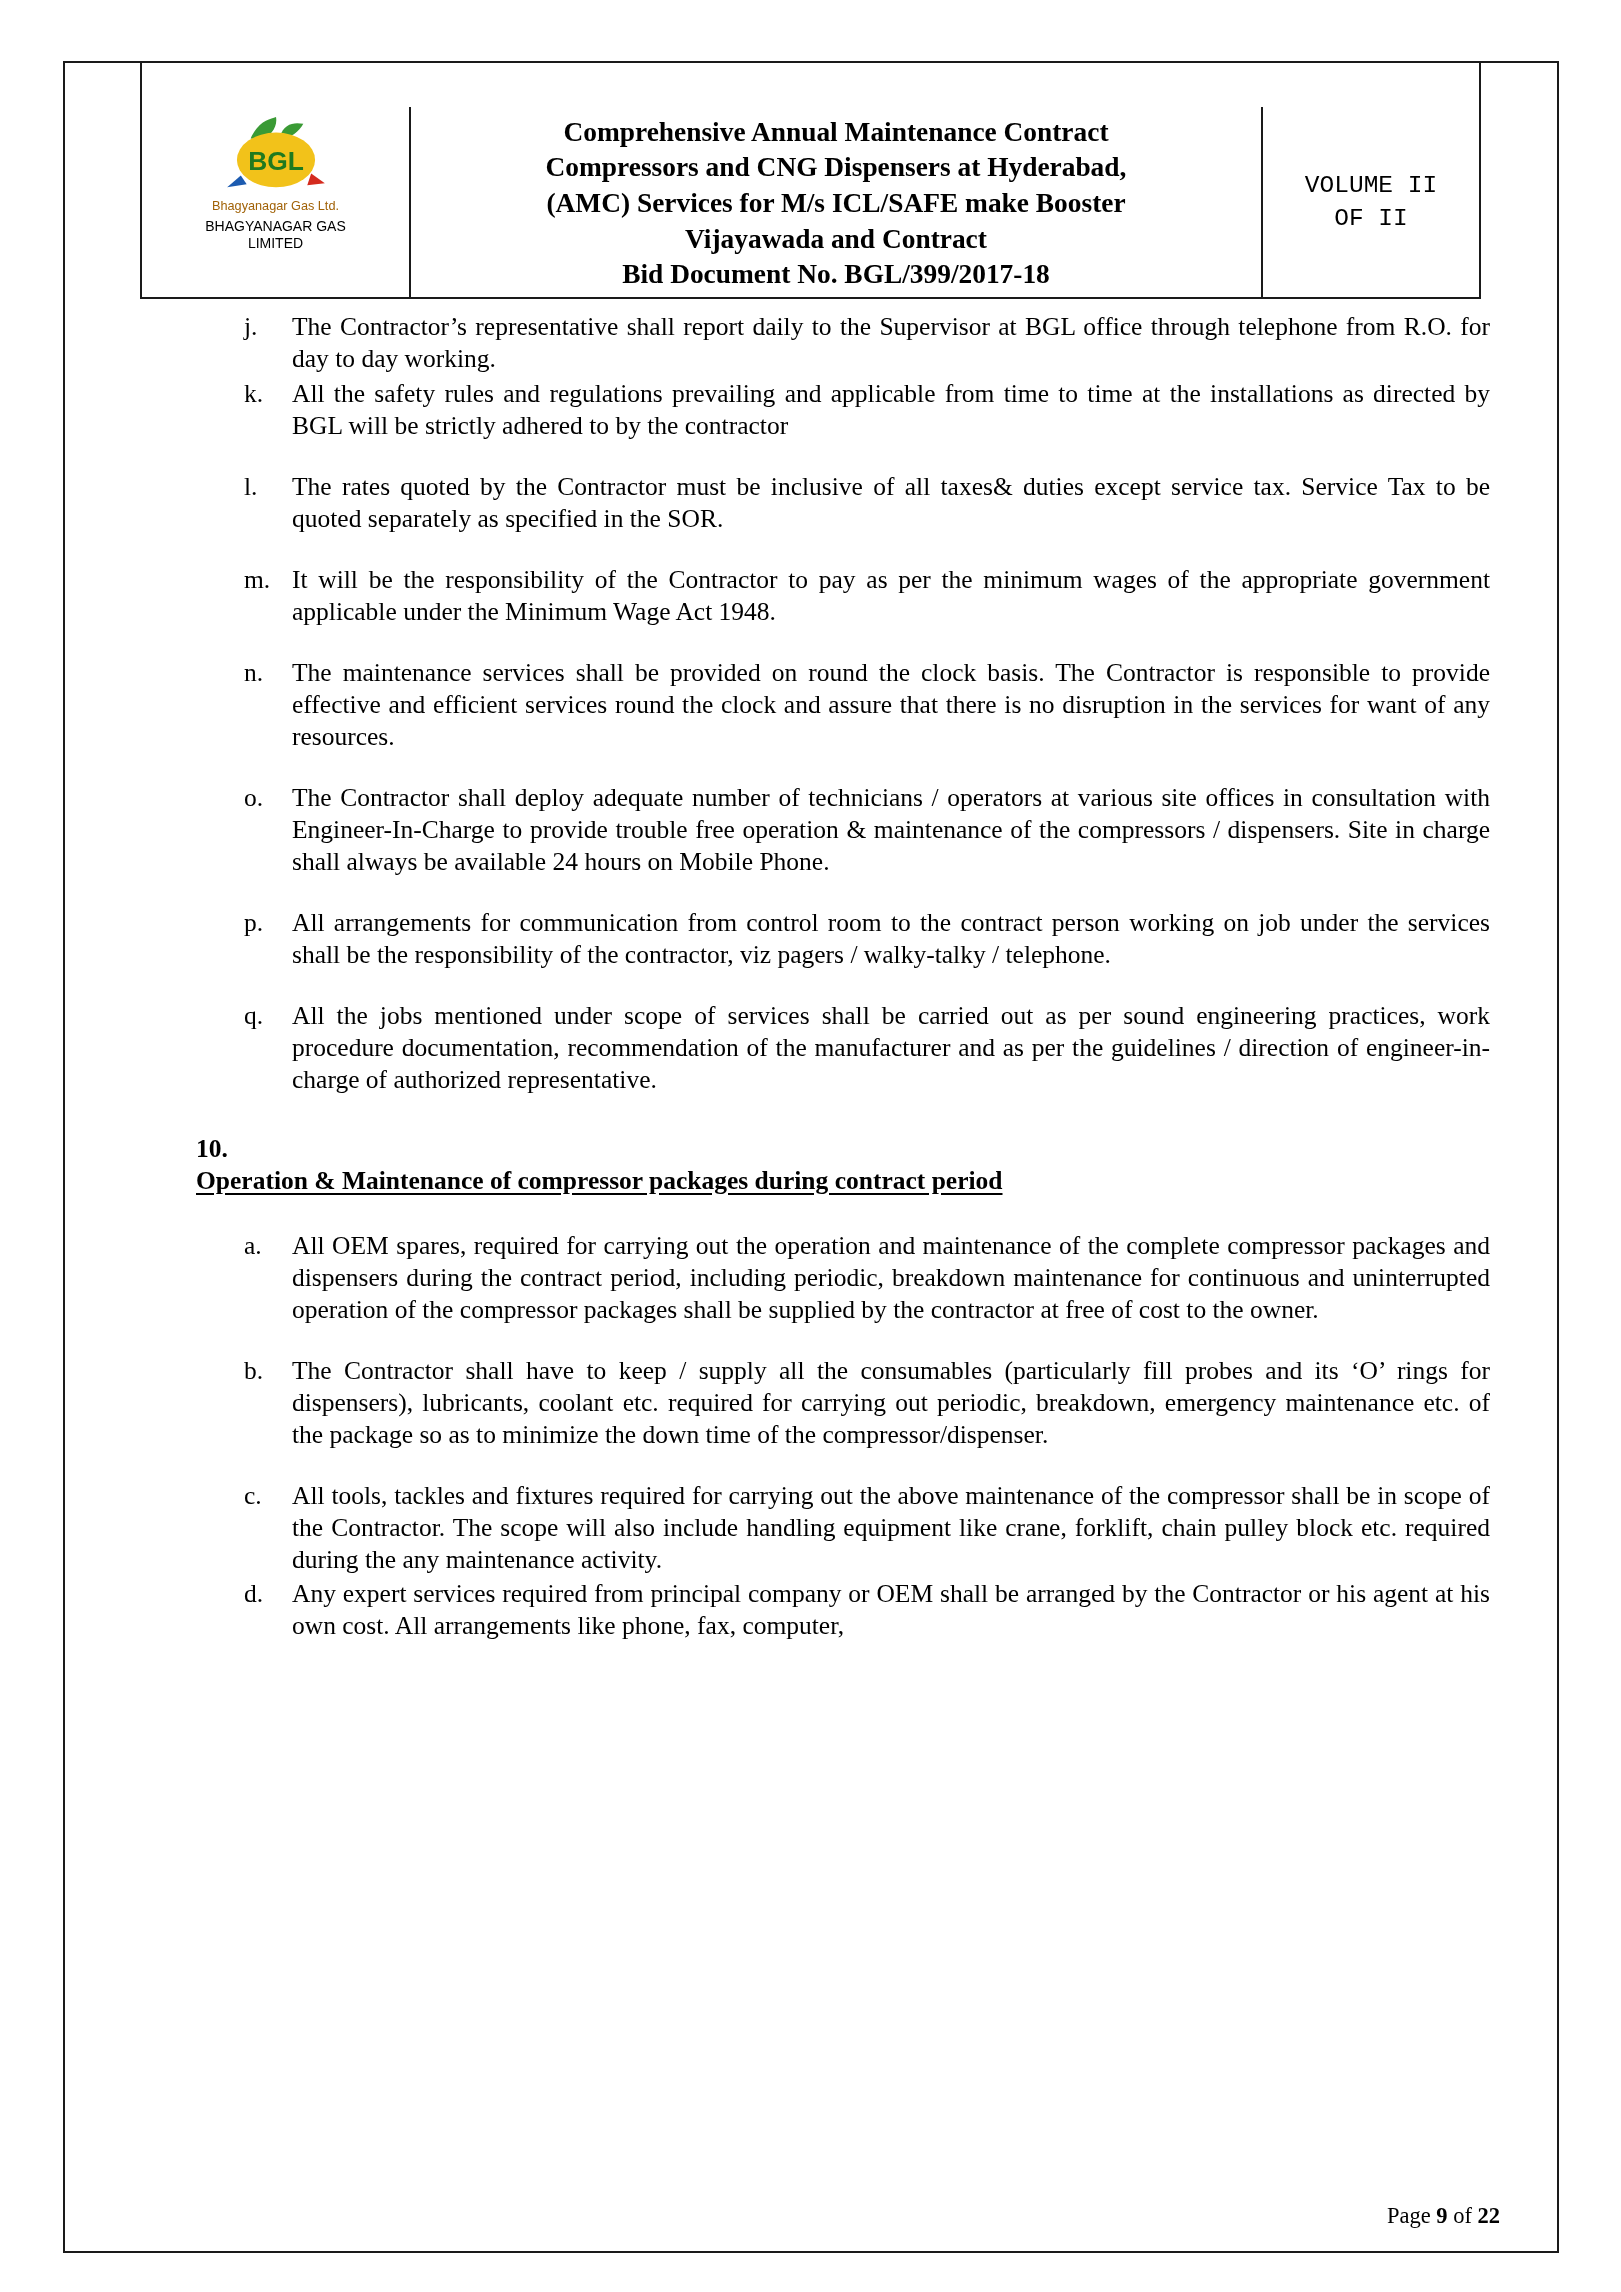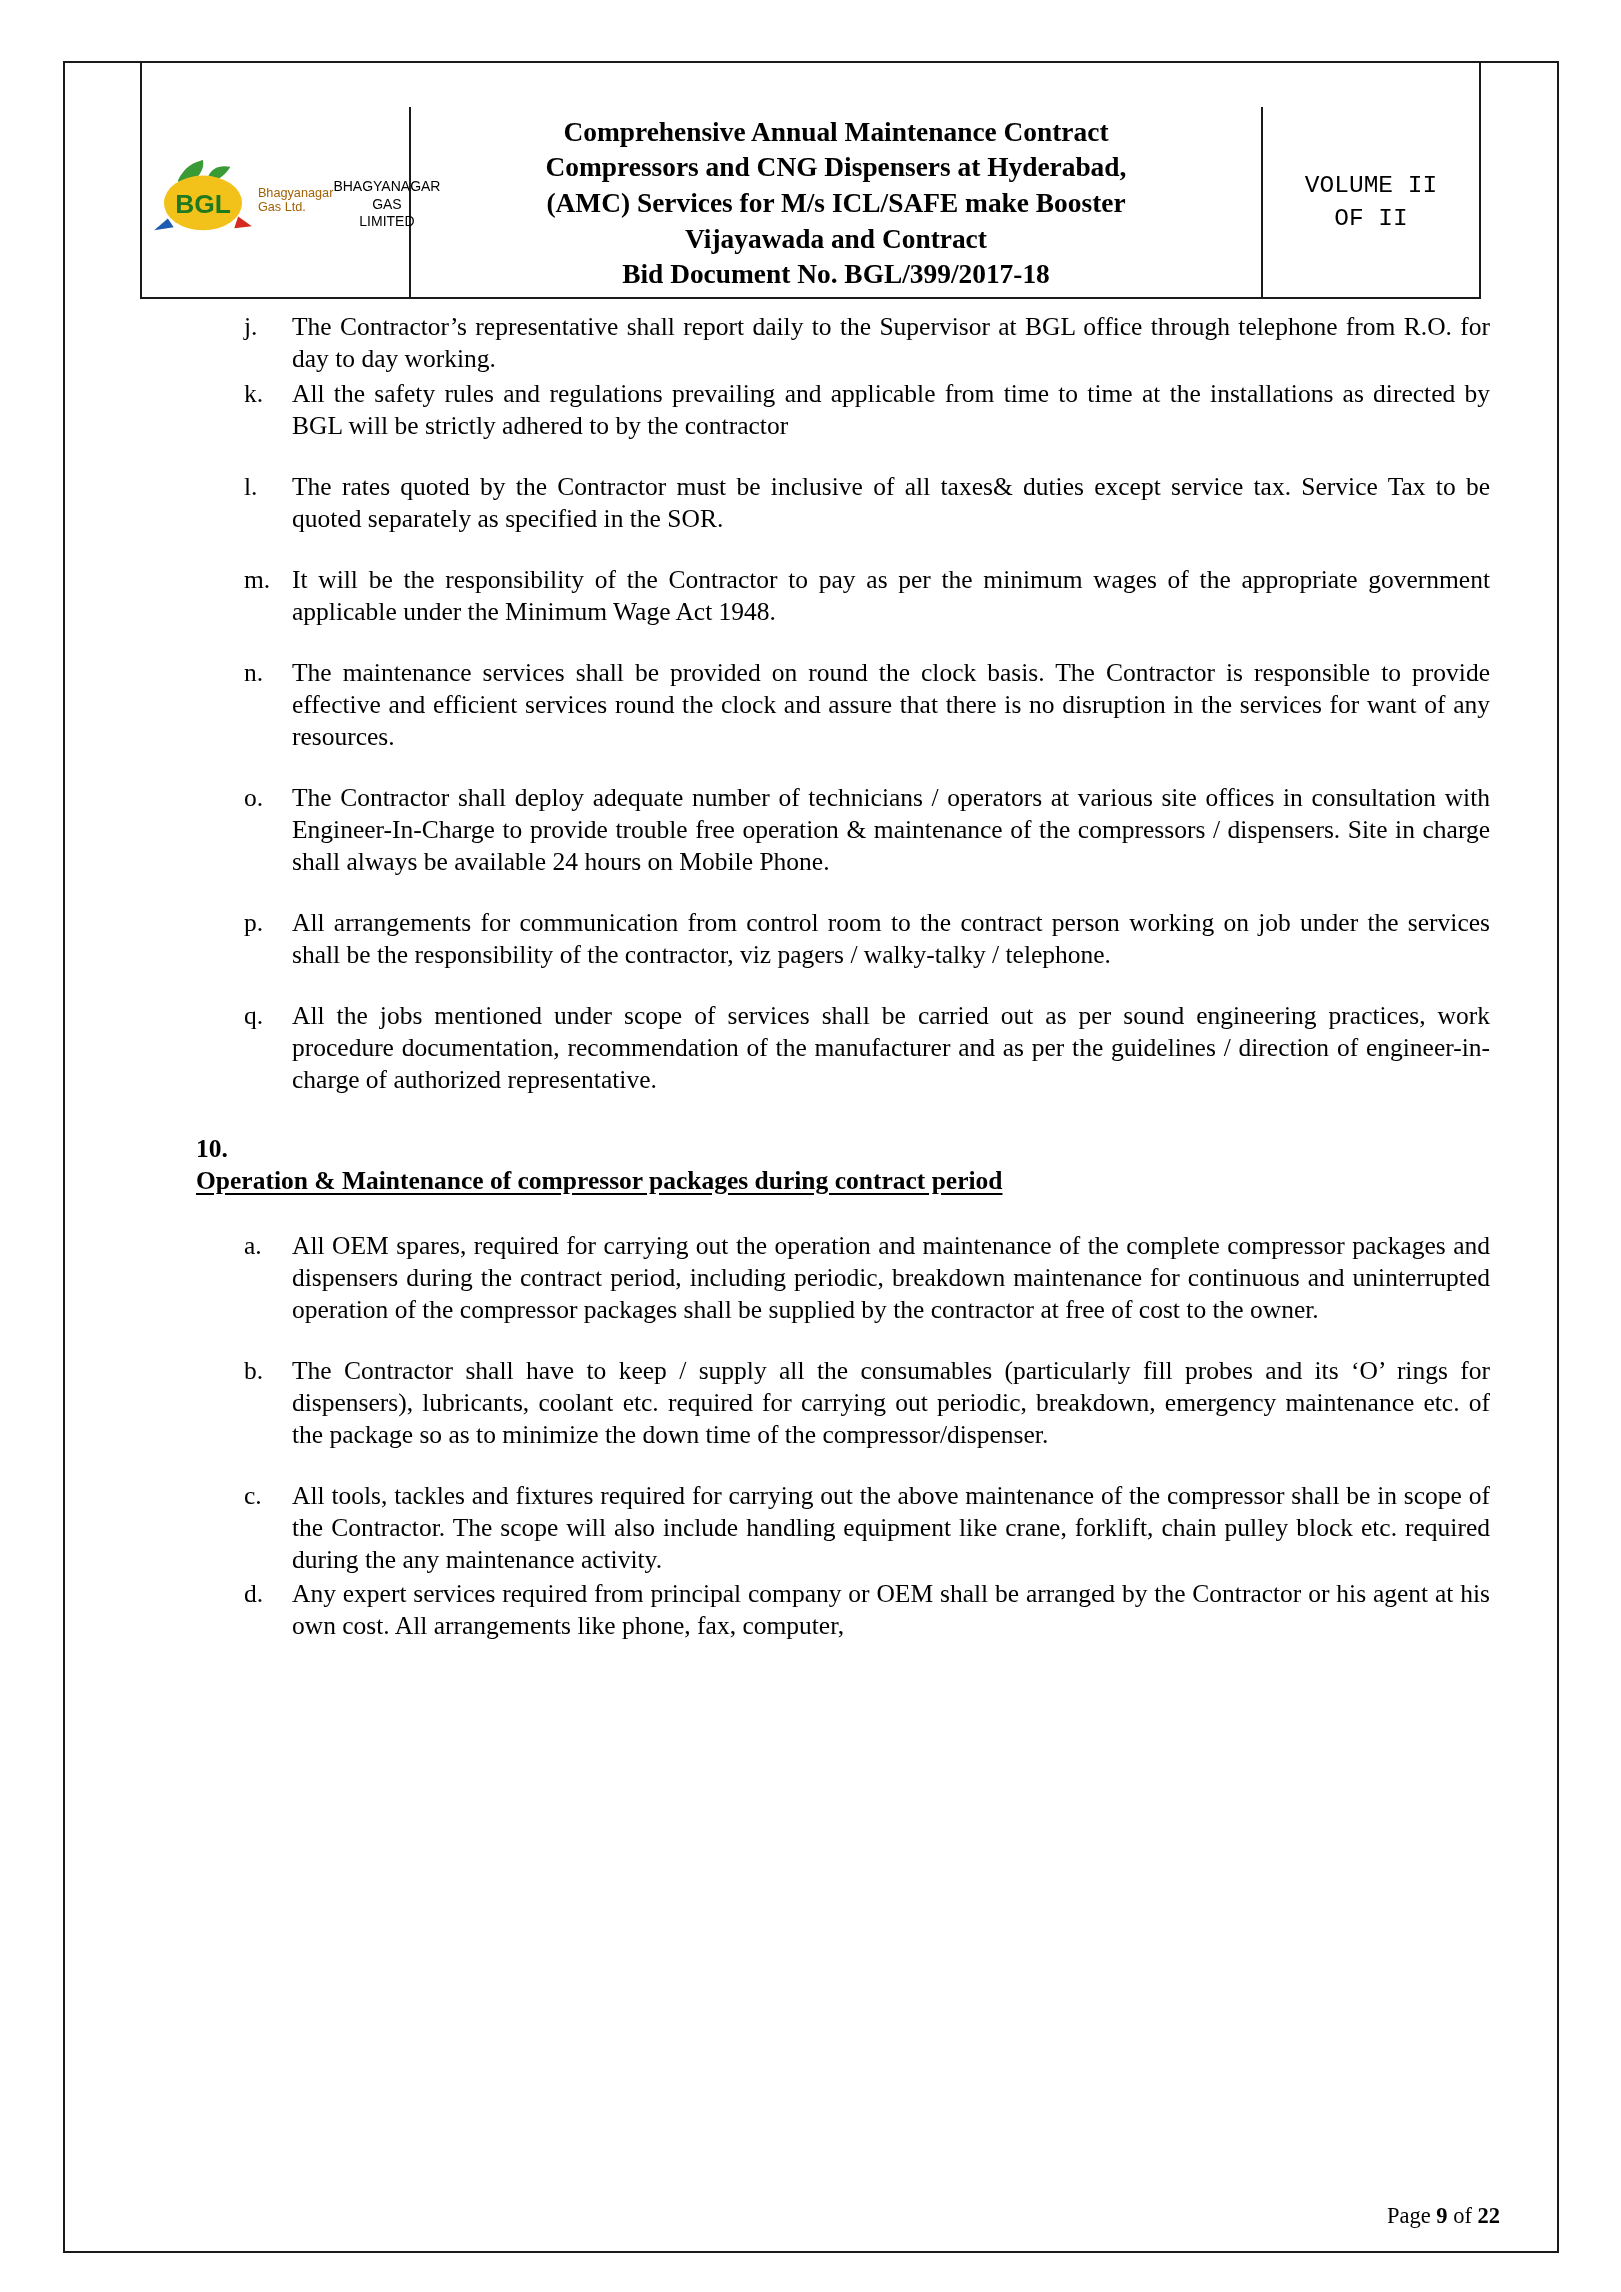--- a/index.html
+++ b/index.html
@@ -28,20 +28,21 @@
     margin-top: -2px;
     width: 1341px;
     border: 2px solid #1a1a1a;
     background: #ffffff;
   }
   .cell { min-height: 188px; margin-top: 44px; }
   .logo-cell {
     width: 269px;
     border-right: 2px solid #1a1a1a;
     display: flex;
+    flex-direction: column;
     align-items: center;
     padding: 7.8px 5.9px 7.8px;
   }
   .logo-tagline {
     font-family: "Liberation Sans", sans-serif;
     font-size: 12.7px;
     color: #a16207;
     margin-top: -3.9px;
   }
   .company {

